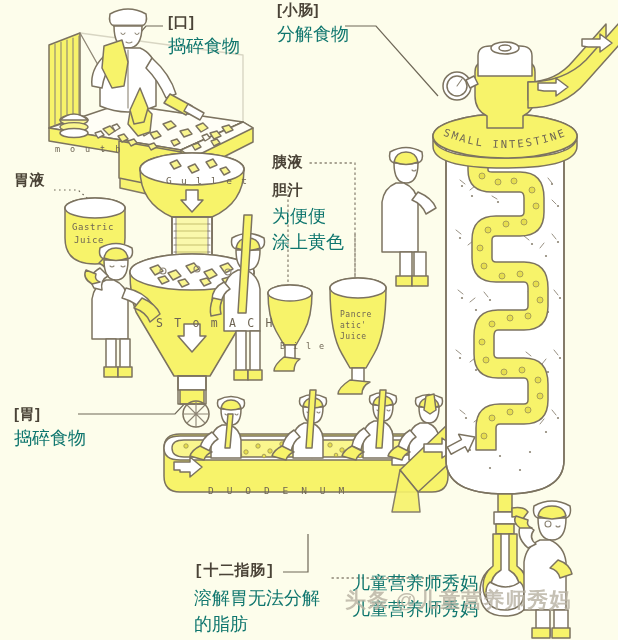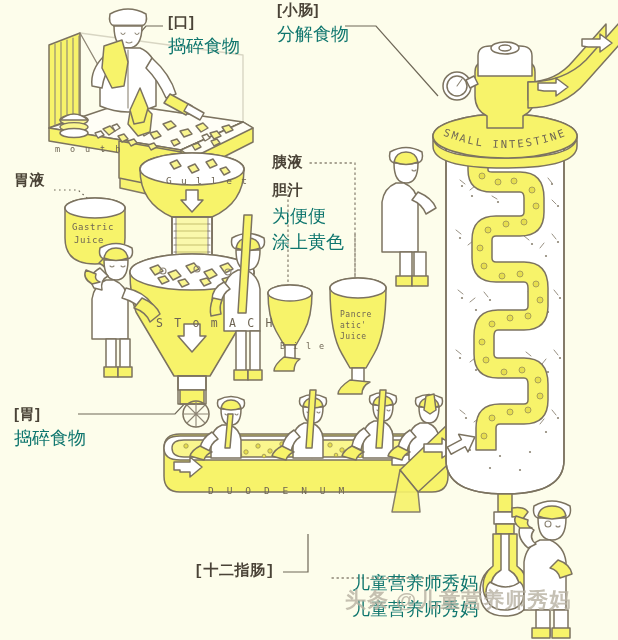--- a/index.html
+++ b/index.html
@@ -580,20 +580,24 @@
     </div>
   </div>
 
   <div class="lbl" style="left:14px;top:404px;">
     <div class="hd">[胃]</div>
     <div class="sub">捣碎食物</div>
   </div>
 
   <div class="lbl" style="left:194px;top:562px;font-family:Liberation Mono, monospace;">
     <div class="hd">[十二指肠]</div>
+    <div class="sub two" style="margin-top:5px;">
+      <div>溶解胃无法分解</div>
+      <div>的脂肪</div>
+    </div>
   </div>
 
   <div class="lbl" style="left:352px;top:566px;">
     <div class="sub two">
       <div>儿童营养师秀妈</div>
       <div>儿童营养师秀妈</div>
     </div>
   </div>
 
   <div class="wm">头条 @儿童营养师秀妈</div>

